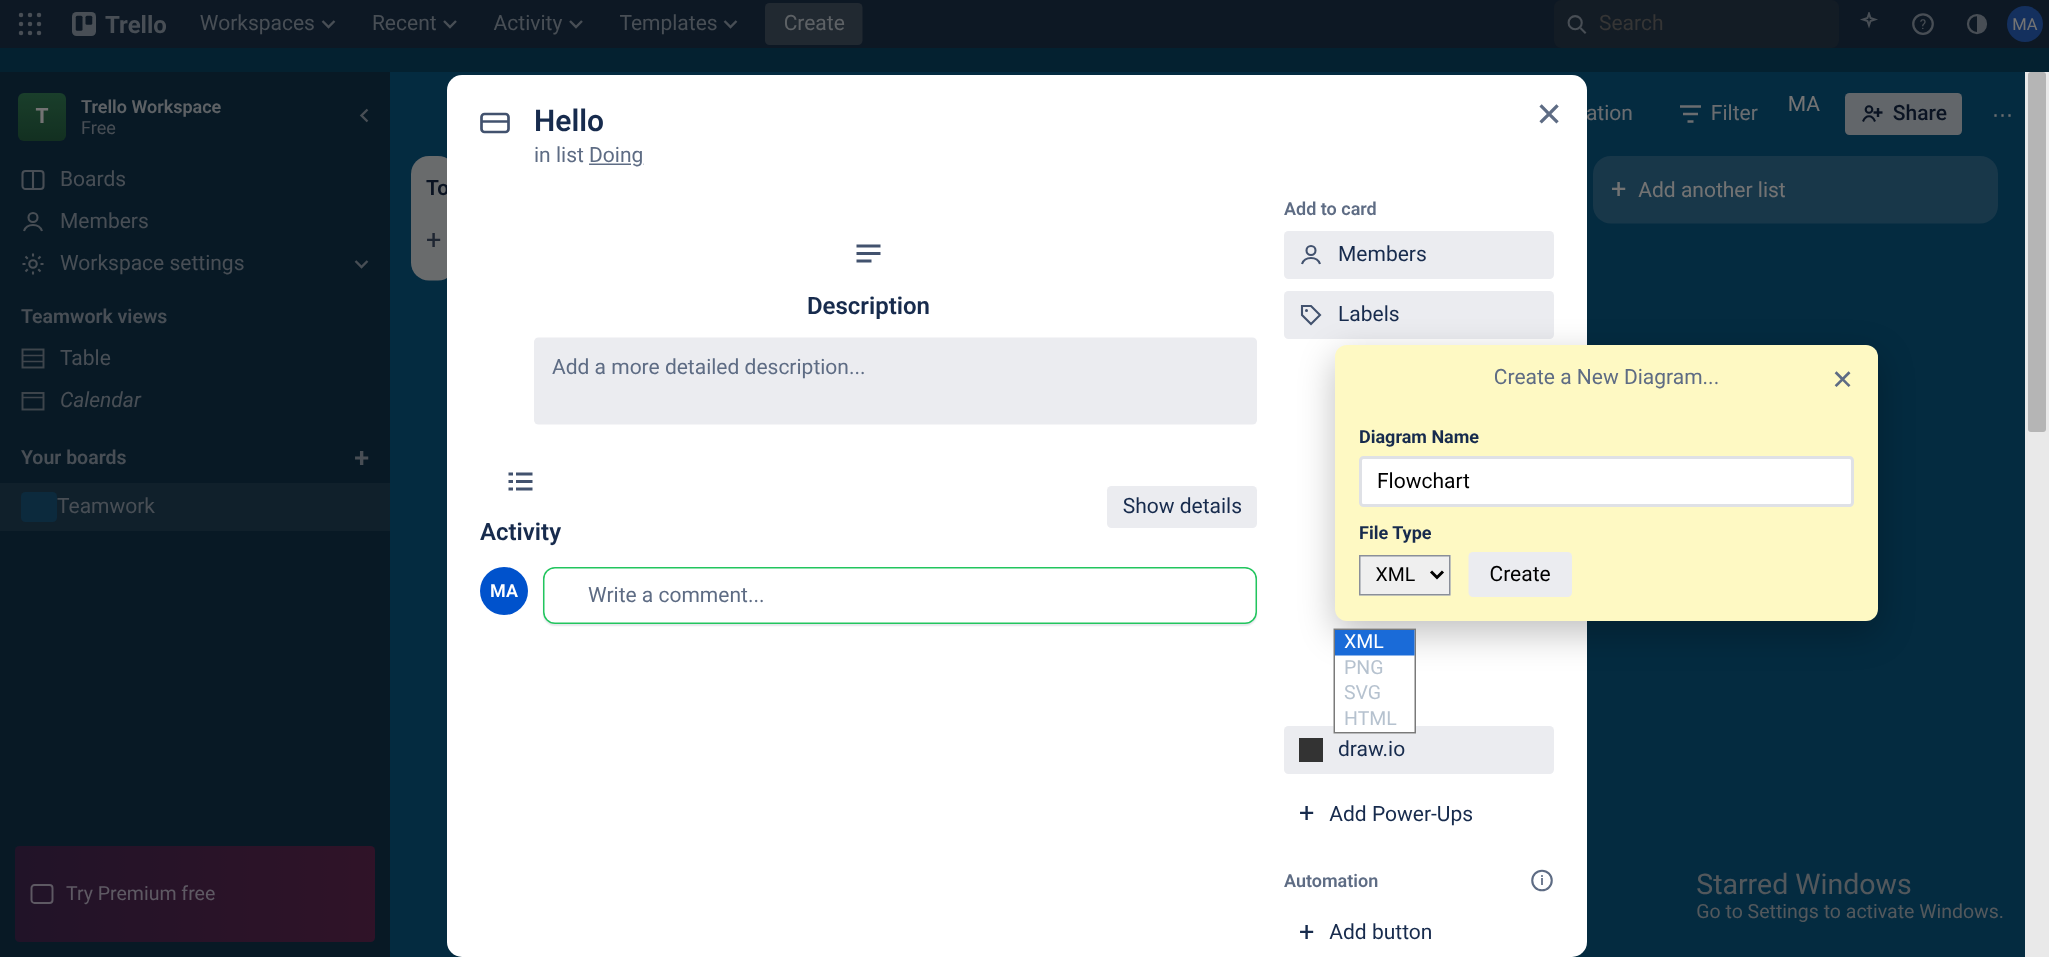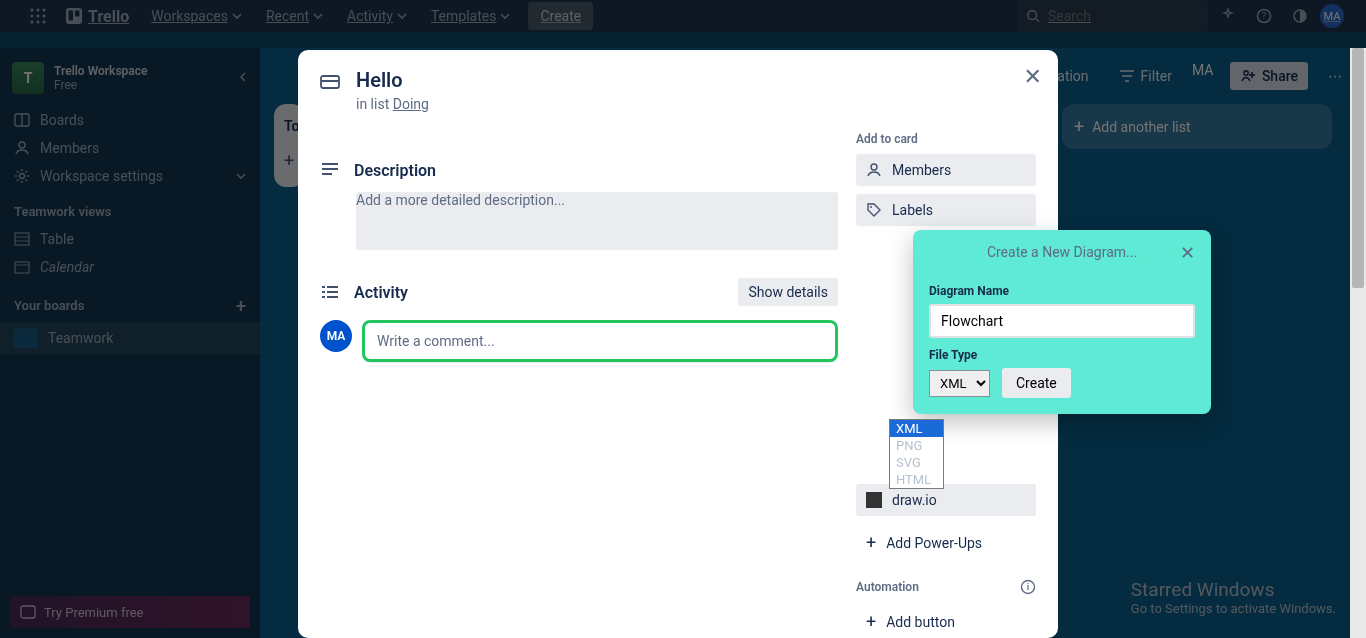--- a/index.html
+++ b/index.html
@@ -1,41 +1,41 @@
 <!DOCTYPE html>
 <html><head>
 <meta charset="utf-8">
 <style>
 * { margin:0; padding:0; box-sizing:border-box; font-family:-apple-system,BlinkMacSystemFont,"Segoe UI",Roboto,sans-serif; }
 body { width:1366px; height:638px; overflow:hidden; background:#0a4a6b; position:relative; color:#B6C2CF; }
 
 
-.topnav { height:32px; background:#1d3650; display:flex; align-items:center; padding:0 22px; gap:4px; color:#9FADBC; font-size:14px;text-decoration:underline; }
+.topnav { height:32px; background:#1d3650; display:flex; align-items:center; padding:0 4px; gap:4px; color:#9FADBC; font-size:14px; }
 .topnav .apps-icon { width:32px; height:32px; display:flex; align-items:center; justify-content:center; cursor:pointer; }
 .topnav .logo { display:flex; align-items:center; gap:6px; padding:0 8px; font-weight:700; color:#9FADBC; font-size:16px; }
 .topnav .navitem { padding:6px 10px; display:flex; align-items:center; gap:4px; cursor:pointer; border-radius:3px; }
 .topnav .create-btn { background:#4a5b6d; padding:6px 12px; border-radius:3px; cursor:pointer; color:#cfd8e0; margin-left:4px;}
 .topnav .spacer { flex:1; }
 .topnav .search { background:#2c3e52; width:190px; height:32px; border-radius:5px; display:flex; align-items:center; padding:0 8px; gap:8px; color:#9FADBC;}
 .topnav .iconbtn { width:32px; height:32px; display:flex; align-items:center; justify-content:center; cursor:pointer; border-radius:3px;}
 .topnav .avatar-sm { width:24px; height:24px; border-radius:50%; background:#2e6bd1; color:#fff; font-size:11px; display:flex; align-items:center; justify-content:center; }
 
 
 .sidebar { position:absolute; left:0; top:48px; width:260px; bottom:0; background:#133953; padding:10px 0; font-size:14px; color:#9FADBC;}
 .ws-head { display:flex; align-items:center; padding:4px 12px 12px 12px; gap:10px; position:relative;}
 .ws-badge { width:32px; height:32px; background:linear-gradient(#3a8a5f,#2a6b4a); border-radius:4px; display:flex; align-items:center; justify-content:center; color:#fff; font-weight:700;}
 .ws-name { color:#cfd8e0; font-weight:600; font-size:12px;}
 .ws-plan { font-size:12px; color:#9FADBC;}
 .collapse-ar { position:absolute; right:12px; top:14px; }
 .sb-item { display:flex; align-items:center; gap:10px; padding:6px 14px; cursor:pointer; }
 .sb-section { padding:14px 14px 6px 14px; font-weight:600; color:#9FADBC; font-size:13px;}
 .yb-head { display:flex; align-items:center; justify-content:space-between; padding:14px 14px 6px 14px; font-weight:600; font-size:13px;}
-.board-row { display:flex; align-items:center; gap:10px; padding:6px 14px; cursor:pointer;text-align:center;}
+.board-row { display:flex; align-items:center; padding:6px 14px; cursor:pointer;text-align:center;}
 .board-sw { width:24px; height:20px; background:#1b5d88; border-radius:3px;}
-.premium { position:absolute; bottom:10px; left:10px; right:10px; background:linear-gradient(90deg,#4a2a5a,#6a2a5a); border-radius:3px; padding:8px 10px; display:flex; align-items:center; gap:8px; color:#d0c5db; font-size:13px; cursor:pointer;text-align:right;}
+.premium { position:absolute; bottom:10px; left:10px; right:10px; background:linear-gradient(90deg,#4a2a5a,#6a2a5a); border-radius:3px; padding:24px 10px; display:flex; align-items:center; gap:8px; color:#d0c5db; font-size:13px; cursor:pointer;text-align:right;}
 
 
 .board-bg { position:absolute; left:260px; top:48px; right:0; bottom:0; background:#0b5f8f; }
 .board-head { height:56px; display:flex; align-items:center; padding:0 14px; gap:10px; color:#fff; font-size:14px;}
 .board-head .spacer{flex:1;}
 .board-btn { display:flex; align-items:center; gap:6px; padding:6px 10px; border-radius:3px; cursor:pointer; color:#eaf2f8;}
 .board-btn.share { background:#d9e2ea; color:#172B4D; font-weight:500;}
 .lists { display:flex; gap:12px; padding:0 14px; align-items:flex-start;}
 .list-card { background:#e9edf0; border-radius:12px; width:270px; padding:10px; color:#172B4D;}
 .list-title { font-weight:600; padding:4px 4px 10px 4px; font-size:14px;}
@@ -51,35 +51,35 @@
 .cd-row { display:flex; gap:14px; }
 .cd-icon { width:22px; color:#42526e; padding-top:4px;}
 .cd-title { font-size:20px; font-weight:600; }
 .cd-sub { font-size:14px; color:#5e6c84; margin-top:4px;}
 .cd-sub .listlink { text-decoration:underline; cursor:pointer; color:#5e6c84;}
 .cd-main { display:flex; gap:18px; margin-top:20px;}
 .cd-left { flex:1; }
 .cd-right { width:180px; }
 .sec-head { font-size:12px; font-weight:600; color:#5e6c84; margin-bottom:8px;}
 .watch-btn { display:inline-flex; align-items:center; gap:8px; background:#ebecf0; padding:7px 12px; border-radius:3px; font-size:14px; color:#172B4D; cursor:pointer;}
-.sect-title { font-size:16px; font-weight:600; margin-top:28px; display:flex; align-items:center; gap:14px;}
-.desc-box { background:#ebecf0; border-radius:3px; color:#5e6c84; font-size:14px; margin-top:12px; height:58px; cursor:text;}
+.sect-title { font-size:16px; font-weight:600; margin-top:28px; display:flex; align-items:center; gap:14px;flex-direction:column;}
+.desc-box { background:#ebecf0; border-radius:3px; padding:12px; color:#5e6c84; font-size:14px; margin-top:12px; height:58px; cursor:text;}
 .act-head { display:flex; align-items:center; justify-content:space-between; margin-top:28px;}
 .showdet { background:#ebecf0; padding:6px 10px; border-radius:3px; font-size:14px; cursor:pointer; color:#172B4D;}
 .comment-row { display:flex; gap:10px; margin-top:14px; align-items:flex-start;}
 .avatar { width:32px; height:32px; border-radius:50%; background:#0052cc; color:#fff; font-size:12px; font-weight:600; display:flex; align-items:center; justify-content:center;}
-.comment-box { flex:1; border:3px solid #22c55e; border-radius:8px; padding:10px 12px; color:#5e6c84; font-size:14px; background:#fff; box-shadow:0 1px 1px rgba(9,30,66,0.1);}
+.comment-box { flex:1; border:1px solid #22c55e; border-radius:8px; padding:10px 29px; color:#5e6c84; font-size:14px; background:#fff; box-shadow:0 1px 1px rgba(9,30,66,0.1);}
 
 .side-head { font-size:12px; font-weight:600; color:#5e6c84; margin-bottom:8px;}
 .side-btn { background:#ebecf0; border-radius:3px; padding:8px 10px; font-size:14px; color:#172B4D; display:flex; align-items:center; gap:10px; margin-bottom:8px; cursor:pointer;}
 .side-link { padding:8px 10px; font-size:14px; color:#172B4D; display:flex; align-items:center; gap:10px; cursor:pointer;}
 .auto-head { display:flex; align-items:center; justify-content:space-between; font-size:12px; font-weight:600; color:#5e6c84; margin-top:18px; margin-bottom:8px;}
 
 
-.popover { position:absolute; left:913px; top:230px; width:298px; background:#5eead4; border-radius:8px; box-shadow:0 8px 24px rgba(0,0,0,0.25); padding:0 16px 16px 16px; color:#172B4D;}
+.popover { position:absolute; left:890px; top:230px; width:362px; background:#fef9c3; border-radius:8px; box-shadow:0 8px 24px rgba(0,0,0,0.25); padding:0 16px 16px 16px; color:#172B4D;}
 .pop-head { text-align:center; font-size:14px; color:#5e6c84; padding:14px 0; position:relative;}
 .pop-close { position:absolute; right:0; top:12px; font-size:18px; color:#5e6c84; cursor:pointer;}
 .pop-label { font-size:12px; font-weight:700; margin:10px 0 6px 0; }
 .pop-input { width:100%; border:2px solid #dfe1e6; border-radius:3px; padding:7px 10px; font-size:14px;}
 .pop-row { display:flex; gap:12px; align-items:center; margin-top:6px;}
 .pop-select { border:1px solid #8a8f99; background:#efefef; padding:4px 6px; font-size:13px; }
 .pop-create { background:#ebecf0; border:none; padding:7px 14px; border-radius:3px; font-size:14px; cursor:pointer;}
 .dropdown { position:absolute; left:889px; top:419px; width:55px; background:#fff; border:1px solid #7a7a7a; font-size:13px; }
 .dropdown div { padding:1px 6px; cursor:pointer;}
 .dropdown .sel { background:#1a6bd8; color:#fff;}

